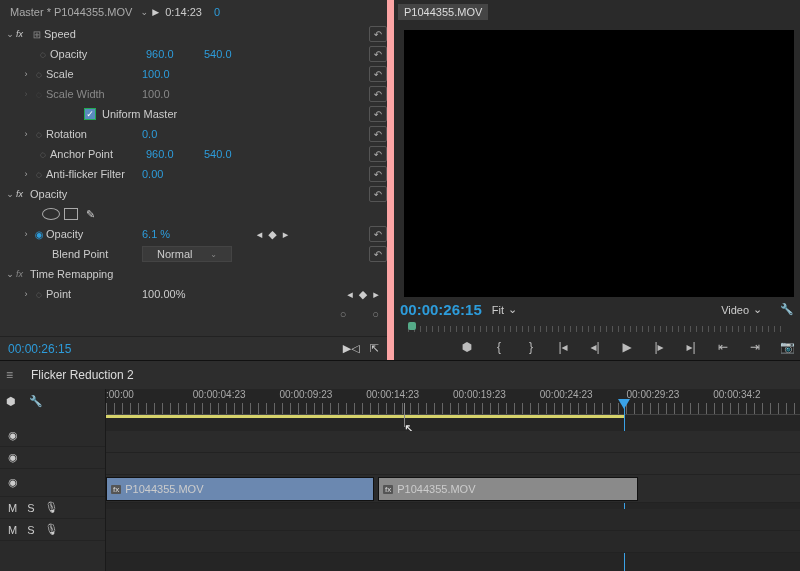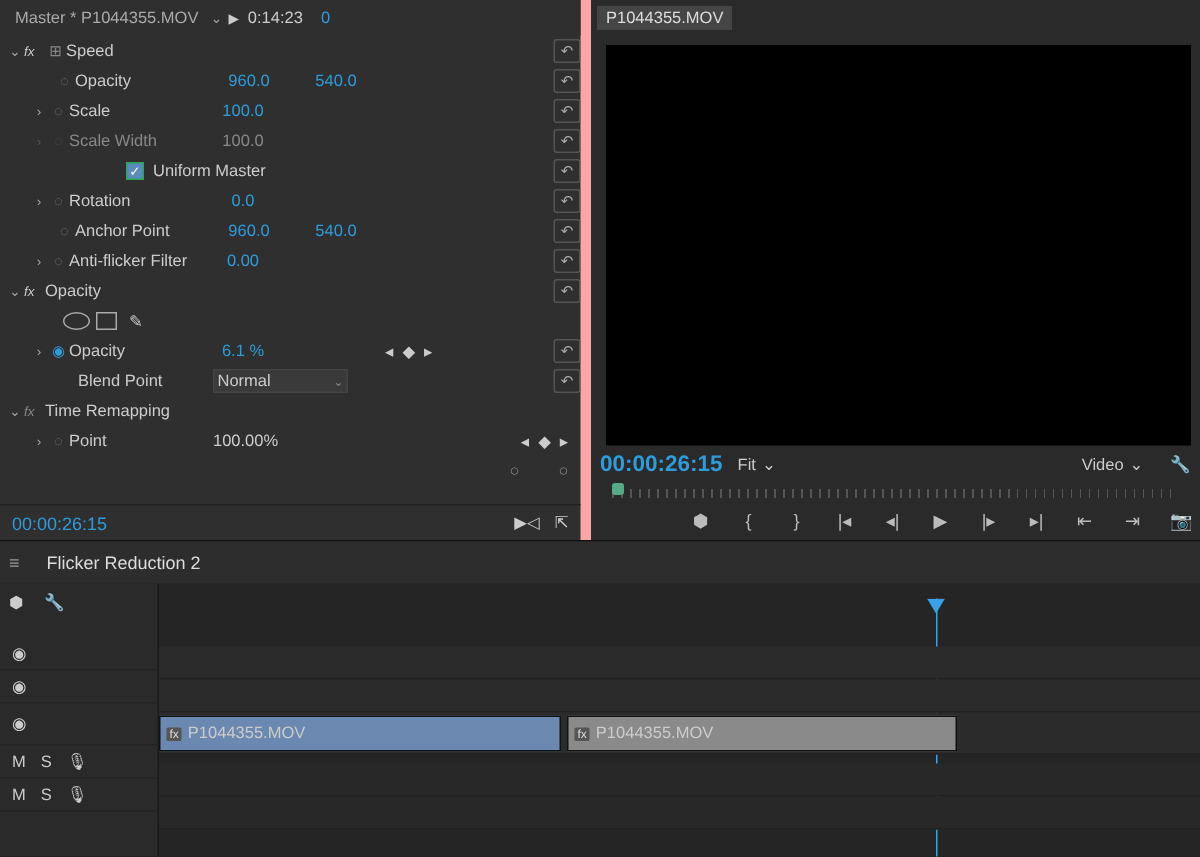--- a/index.html
+++ b/index.html
@@ -17,36 +17,36 @@
   .section-header { display: flex; align-items: center; justify-content: space-between; background: #3b3b3b; height: 20px; padding: 0 8px; border-top: 1px solid #222; border-bottom: 1px solid #222; }
   .section-header .tri { font-size: 8px; color: #888; }
 
   .prop-list { flex: 1; overflow: hidden; }
   .row { display:flex; align-items:center; height:20px; padding-left:4px; }
   .chev { width:12px; color:#aaa; font-size:9px; text-align:center; }
   .fx  { width:14px; font-size:9px; color:#ccc; font-style: italic; }
   .icon-slot { width:14px; text-align:center; color:#888; font-size:10px; }
   .name { flex: 0 0 auto; min-width:90px; color:#ccc; }
   .vals { display:flex; gap:18px; margin-left:6px; }
-  .val { color:#2d9cdb; min-width:40px;text-align:center; }
+  .val { color:#2d9cdb; min-width:40px; }
   .val.white { color:#ccc; }
   .kf-btn { width:18px; height:16px; margin-left:auto; border:1px solid #555; border-radius:2px; display:flex; align-items:center; justify-content:center; color:#aaa; font-size:10px; }
   .row .pad1 { width:16px; }
   .row .pad2 { width:32px; }
   .row .pad3 { width:48px; }
   .checkbox { width:12px; height:12px; background:#5a8bbd; display:inline-flex; align-items:center; justify-content:center; color:#fff; font-size:9px; margin-right:6px; border:1px solid #2a5; }
   .shapes { display:flex; gap:4px; align-items:center; margin-left:6px; }
   .shape-ellipse { width:18px; height:12px; border:1px solid #aaa; border-radius:50%; }
   .shape-rect { width:14px; height:12px; border:1px solid #aaa; }
   .pen { font-size:11px; color:#ccc; margin-left:4px; }
 
   .kf-nav { display:flex; gap:3px; align-items:center; margin-left:auto; margin-right:6px; color:#777; font-size:9px; }
   .kf-nav span { width:10px; text-align:center; }
 
-  .dropdown { display:flex; align-items:center; gap:6px; background:#3a3a3a; border:1px solid #444; padding:0 2px; height:16px; min-width:90px; justify-content:space-between; color:#ddd; }
+  .dropdown { display:flex; align-items:center; gap:6px; background:#3a3a3a; border:1px solid #444; padding:0 14px; height:16px; min-width:90px; justify-content:space-between; color:#ddd; }
   .dropdown .chev-d { font-size:8px; color:#888; }
 
   .effects-footer { display:flex; align-items:center; height:24px; padding:0 8px; justify-content:space-between; border-top:1px solid #222; }
   .tc-blue { color:#2d9cdb; font-size:12px; }
   .footer-icons { display:flex; gap:10px; color:#777; font-size:11px; }
 
   .right-col { flex:1; display:flex; flex-direction:column; background:#2a2a2a; }
   .source-tab-row { height:24px; display:flex; align-items:center; padding-left:4px; }
   .source-tab { background:#454545; color:#ddd; padding:2px 6px; font-size:11px; }
   .viewer { flex:1; margin:6px 6px 0 10px; background:#000; min-height:240px; }
@@ -336,20 +336,36 @@
         <span>🎙</span>
       </div>
       <div class="th-row">
         <span>M</span>
         <span>S</span>
         <span>🎙</span>
       </div>
     </div>
 
     <div class="tracks">
+      <div class="ruler">
+        <div class="ruler-labels">
+          <div>:00:00</div>
+          <div>00:00:04:23</div>
+          <div>00:00:09:23</div>
+          <div>00:00:14:23</div>
+          <div>00:00:19:23</div>
+          <div>00:00:24:23</div>
+          <div>00:00:29:23</div>
+          <div>00:00:34:2</div>
+        </div>
+        <div class="ruler-ticks"></div>
+        <div class="yellow-bar"></div>
+        <div class="cursor-static"></div>
+        <span class="mouse">↖</span>
+      </div>
 
       <div class="playhead"></div>
 
       <div class="lane v3"></div>
       <div class="lane v2"></div>
       <div class="lane v1">
         <div class="clip sel">
           <span class="fx-small">fx</span>
           <span>P1044355.MOV</span>
         </div>

